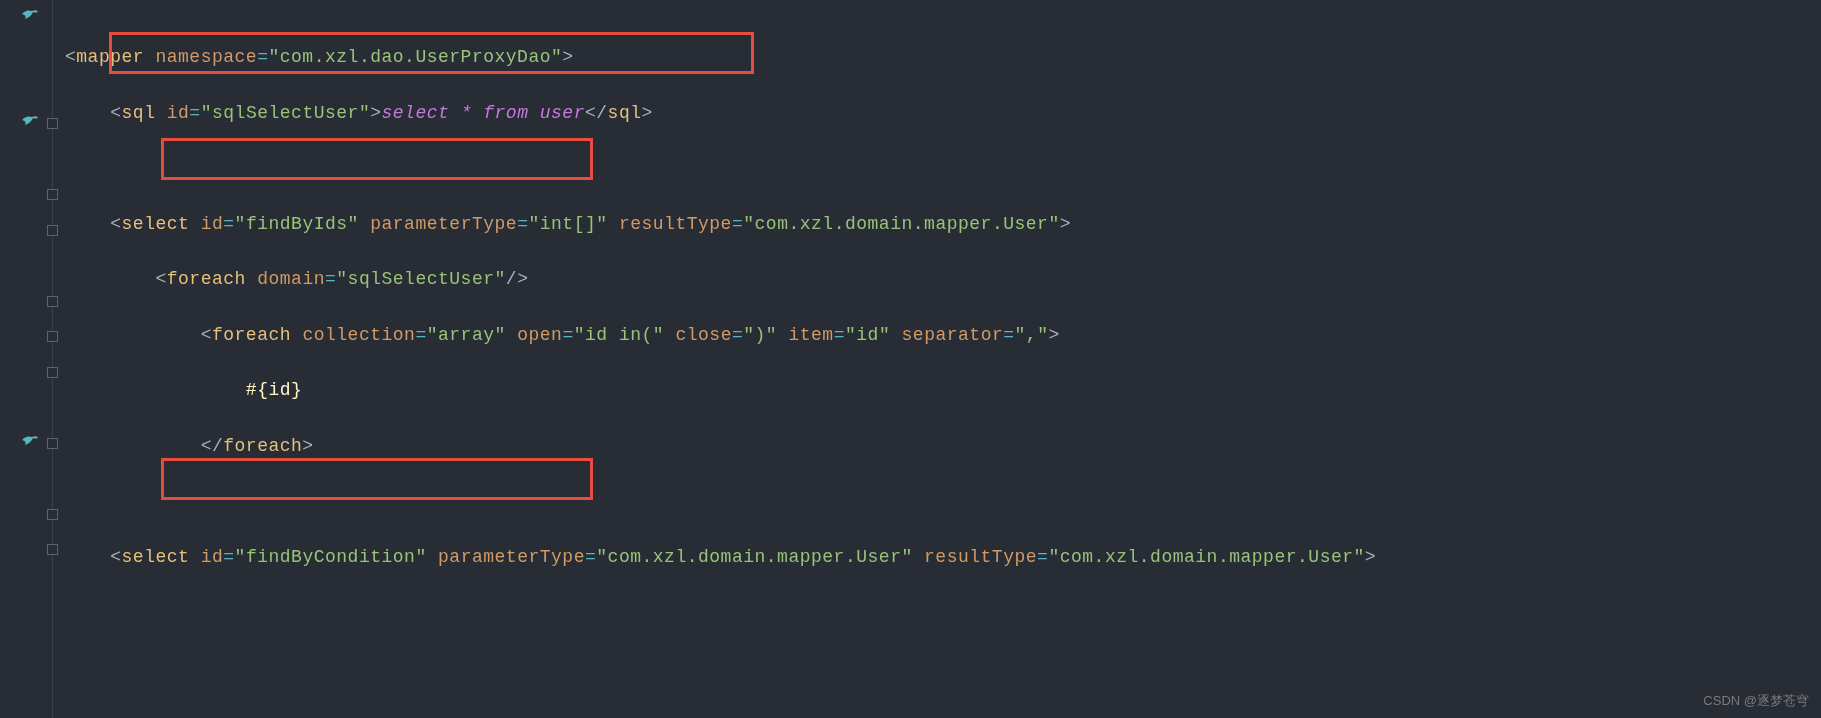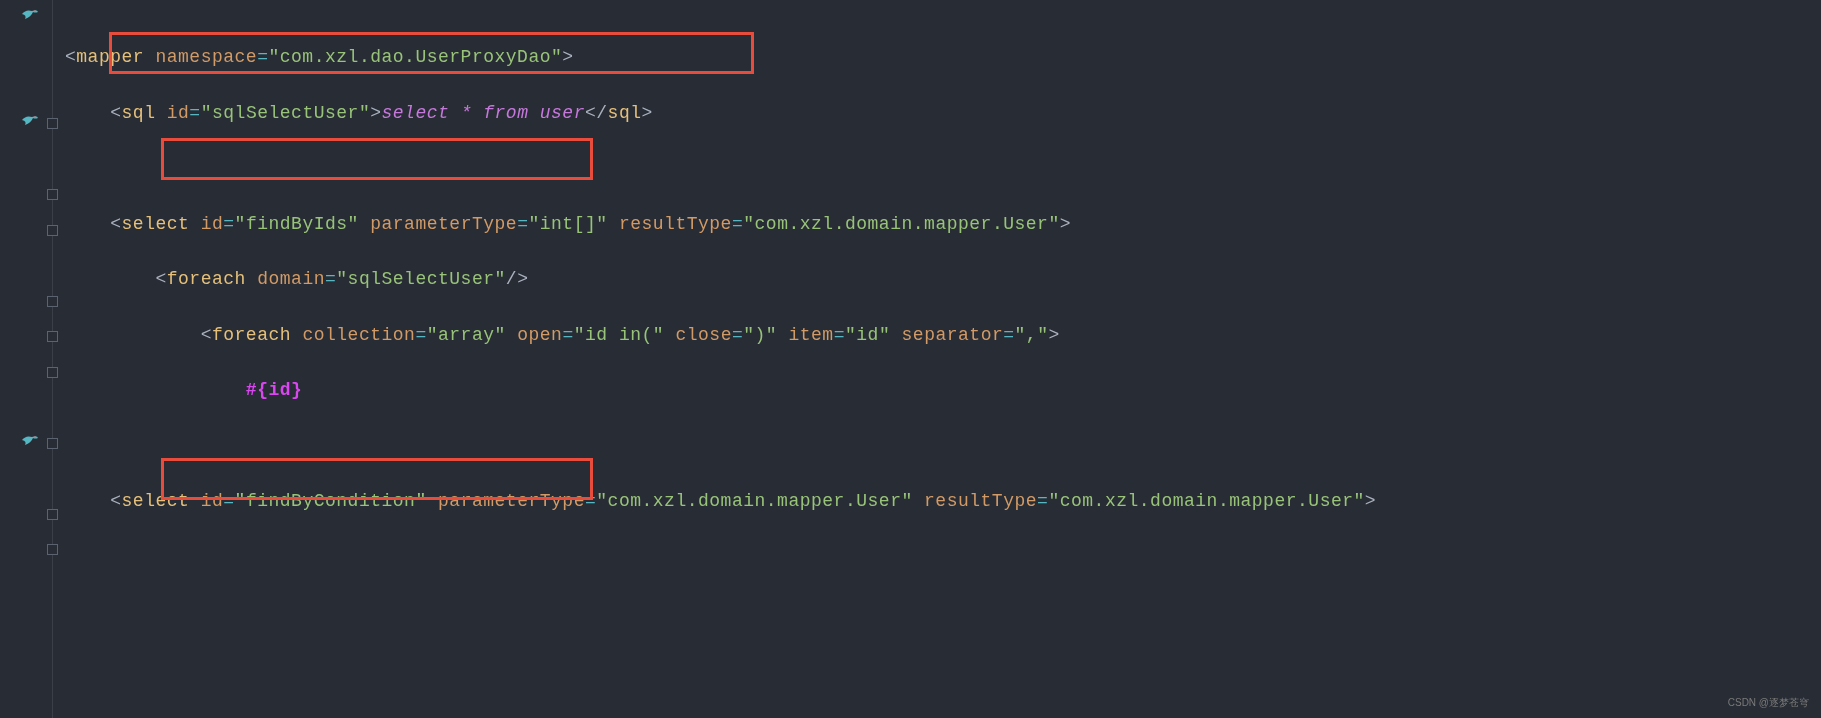--- a/index.html
+++ b/index.html
@@ -58,34 +58,34 @@
   .line {
     height: 35.5px;
     line-height: 35.5px;
     letter-spacing: 0.5px;
   }
   .tag { color: #e5c07b; }
   .attr-name { color: #d19a66; }
   .attr-val { color: #98c379; }
   .bracket { color: #abb2bf; }
   .keyword { color: #c678dd; font-style: italic; }
-  .text { color: #d946ef; font-weight: bold; }
+  .text { color: #fef9c3; }
   .op { color: #56b6c2; }
 
   .red-box {
     position: absolute;
     border: 3px solid #e74c3c;
     pointer-events: none;
   }
 
   .watermark {
     position: absolute;
     bottom: 8px;
     right: 12px;
-    font-size: 10px;
+    font-size: 13px;
     color: #7a7a7a;
     font-family: sans-serif;
   }
 </style>
 </head>
 <body>
 
 <div class="editor">
   <div class="gutter">
     <div class="fold-line"></div>
@@ -122,20 +122,21 @@
   </div>
 
   <div class="code">
 <div class="line"><span class="bracket">&lt;</span><span class="tag">mapper</span> <span class="attr-name">namespace</span><span class="op">=</span><span class="attr-val">"com.xzl.dao.UserProxyDao"</span><span class="bracket">&gt;</span></div>
 <div class="line">    <span class="bracket">&lt;</span><span class="tag">sql</span> <span class="attr-name">id</span><span class="op">=</span><span class="attr-val">"sqlSelectUser"</span><span class="bracket">&gt;</span><span class="keyword">select</span><span class="keyword"> * </span><span class="keyword">from</span><span class="keyword"> user</span><span class="bracket">&lt;/</span><span class="tag">sql</span><span class="bracket">&gt;</span></div>
 <div class="line"> </div>
 <div class="line">    <span class="bracket">&lt;</span><span class="tag">select</span> <span class="attr-name">id</span><span class="op">=</span><span class="attr-val">"findByIds"</span> <span class="attr-name">parameterType</span><span class="op">=</span><span class="attr-val">"int[]"</span> <span class="attr-name">resultType</span><span class="op">=</span><span class="attr-val">"com.xzl.domain.mapper.User"</span><span class="bracket">&gt;</span></div>
 <div class="line">        <span class="bracket">&lt;</span><span class="tag">foreach</span> <span class="attr-name">domain</span><span class="op">=</span><span class="attr-val">"sqlSelectUser"</span><span class="bracket">/&gt;</span></div>
 <div class="line">            <span class="bracket">&lt;</span><span class="tag">foreach</span> <span class="attr-name">collection</span><span class="op">=</span><span class="attr-val">"array"</span> <span class="attr-name">open</span><span class="op">=</span><span class="attr-val">"id in("</span> <span class="attr-name">close</span><span class="op">=</span><span class="attr-val">")"</span> <span class="attr-name">item</span><span class="op">=</span><span class="attr-val">"id"</span> <span class="attr-name">separator</span><span class="op">=</span><span class="attr-val">","</span><span class="bracket">&gt;</span></div>
 <div class="line">                <span class="text">#{id}</span></div>
+<div class="line">            <span class="bracket">&lt;/</span><span class="tag">foreach</span><span class="bracket">&gt;</span></div>
 <div class="line"> </div>
 <div class="line">    <span class="bracket">&lt;</span><span class="tag">select</span> <span class="attr-name">id</span><span class="op">=</span><span class="attr-val">"findByCondition"</span> <span class="attr-name">parameterType</span><span class="op">=</span><span class="attr-val">"com.xzl.domain.mapper.User"</span> <span class="attr-name">resultType</span><span class="op">=</span><span class="attr-val">"com.xzl.domain.mapper.User"</span><span class="bracket">&gt;</span></div>
 
 
 
 
 
     <div class="red-box" style="left:44px; top:32px; width:645px; height:42px;"></div>
     <div class="red-box" style="left:96px; top:138px; width:432px; height:42px;"></div>
     <div class="red-box" style="left:96px; top:458px; width:432px; height:42px;"></div>

